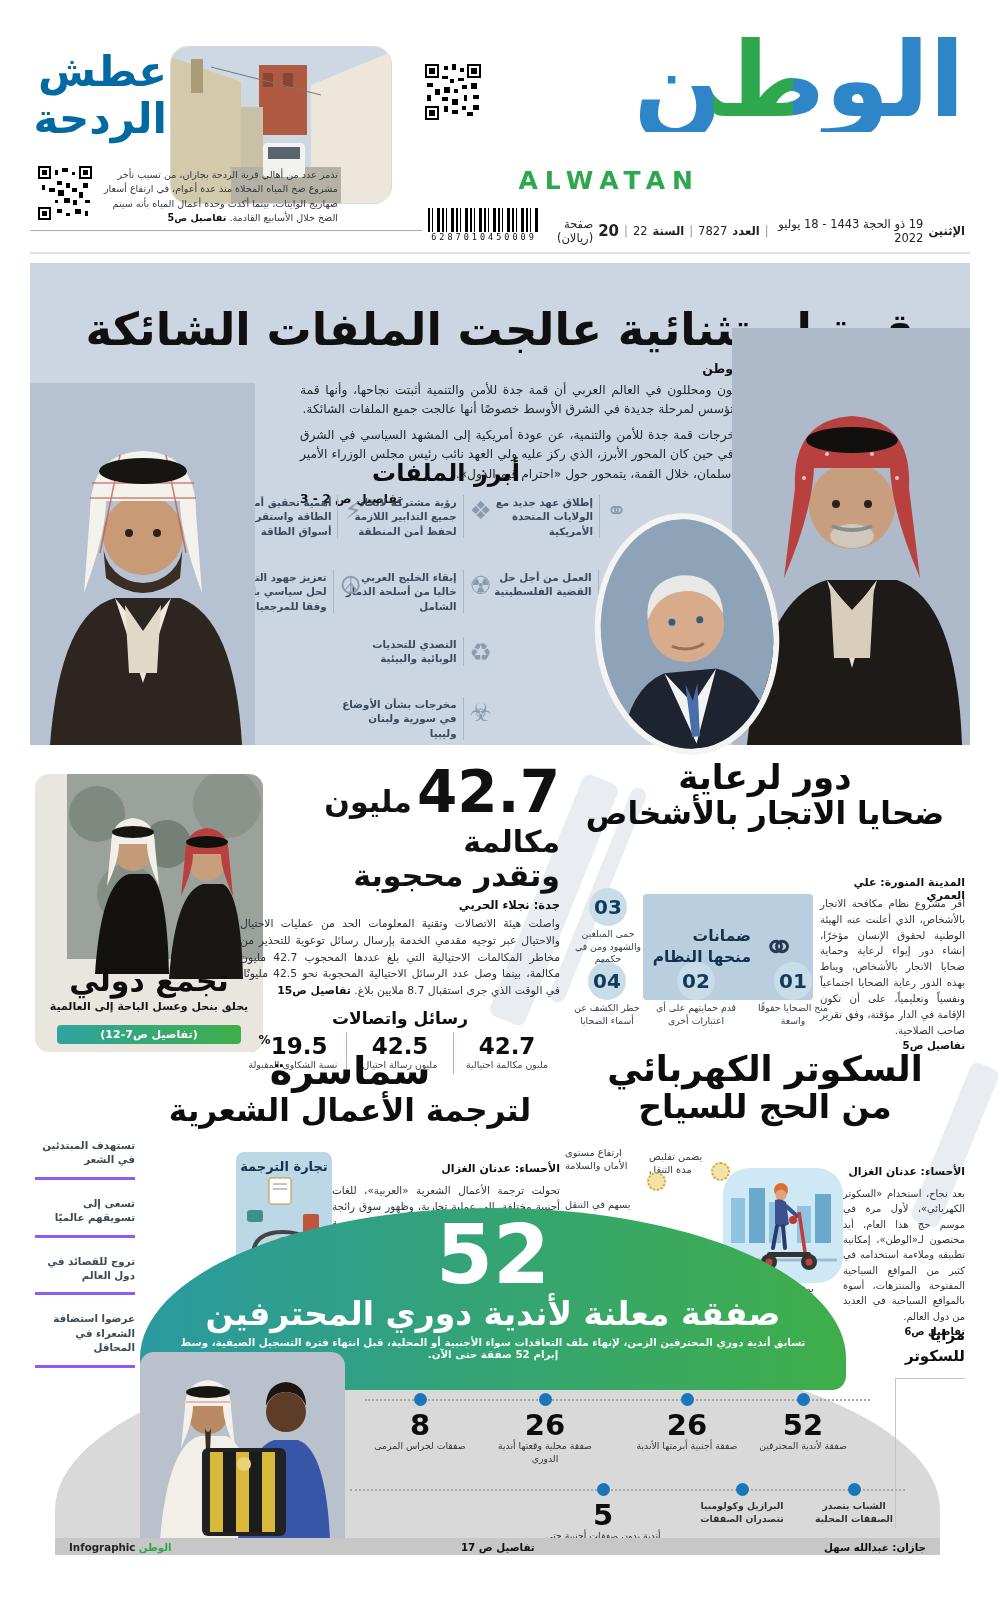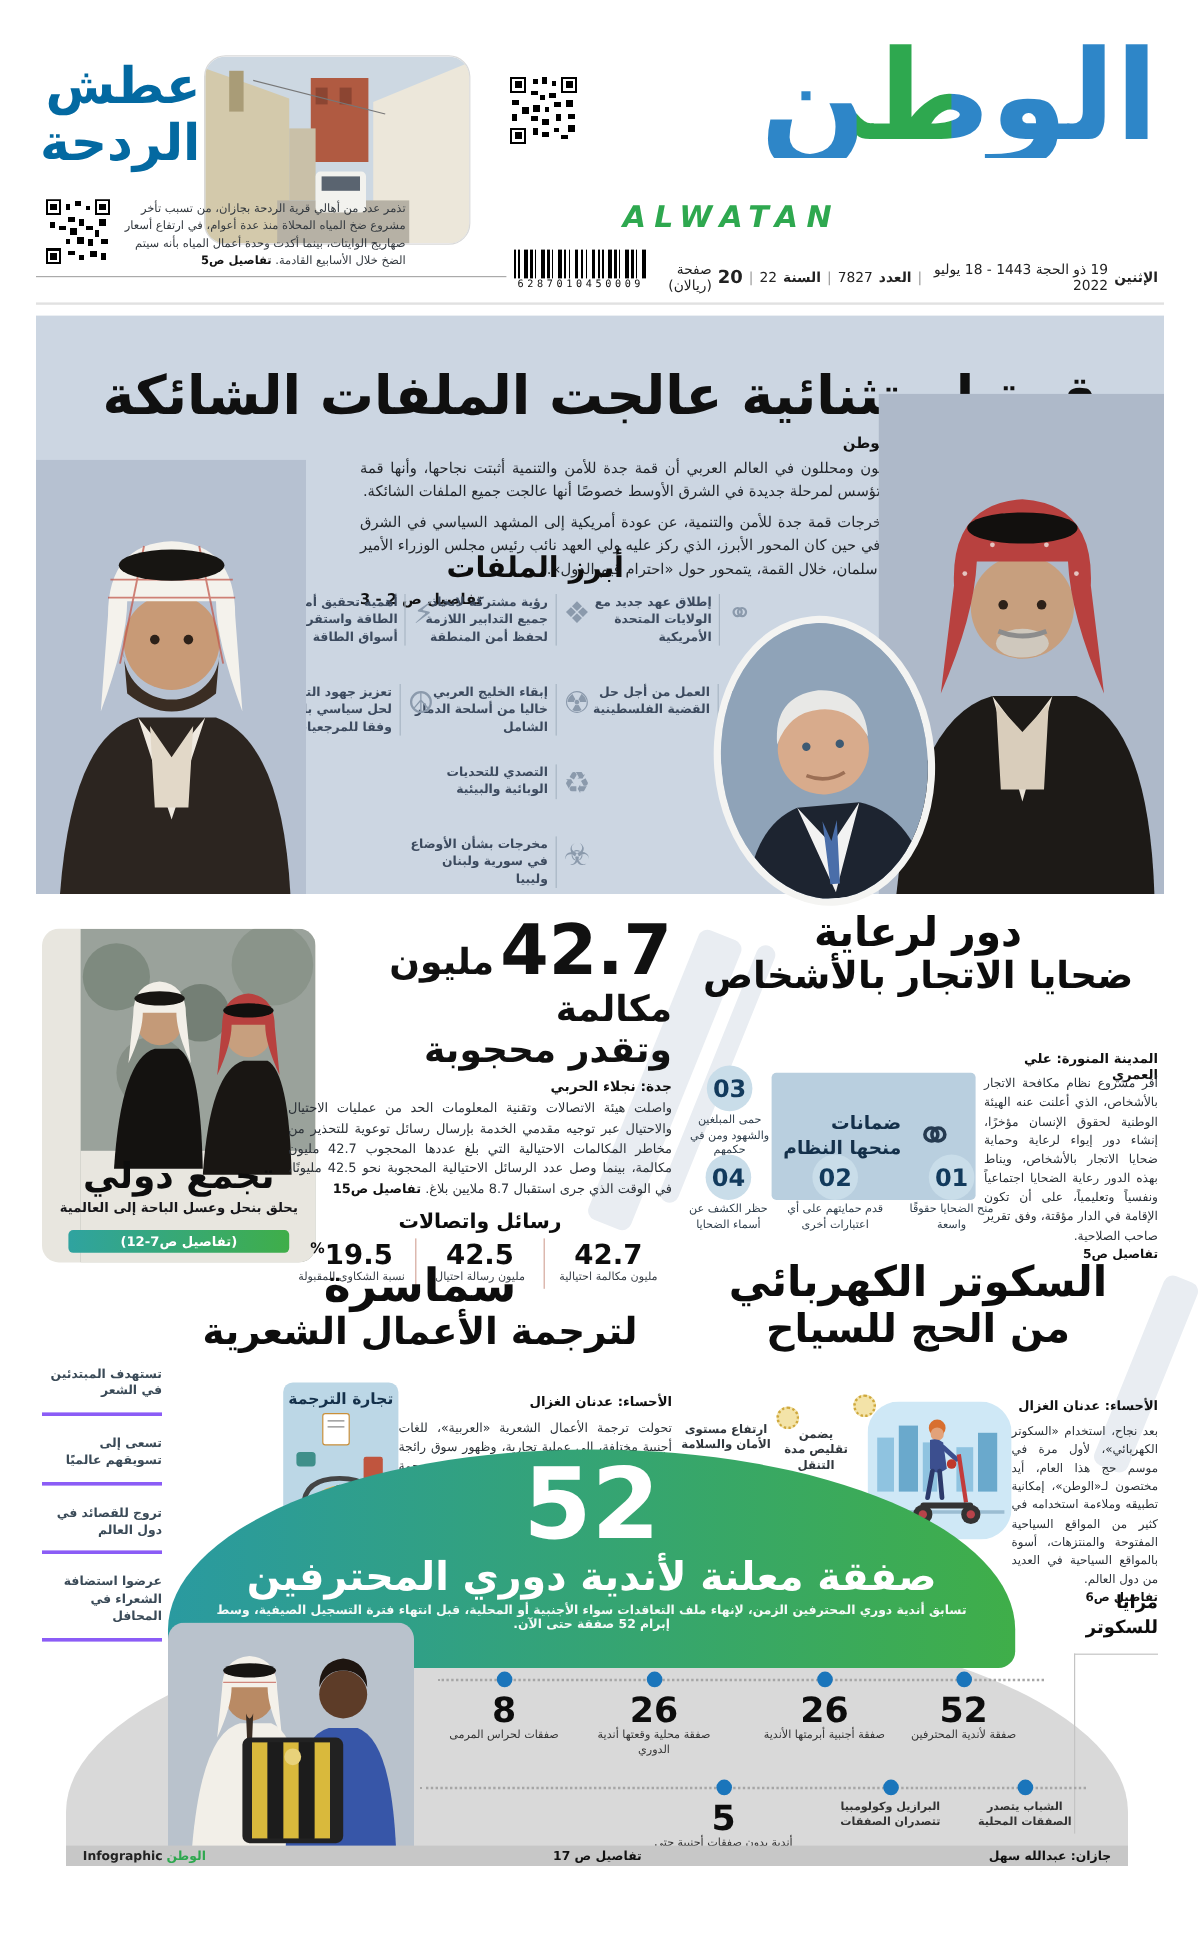--- a/index.html
+++ b/index.html
@@ -60,21 +60,21 @@
   .gbox-title{font-size:15.5px;font-weight:bold;color:#14304a;text-align:right;line-height:1.35;}
   .gnum{display:flex;width:38px;height:38px;border-radius:50%;background:#c9dde9;color:#123a5c;
     font-size:20px;font-weight:bold;align-items:center;justify-content:center;margin:0 auto;}
   .glbl{font-size:9.3px;color:#32404d;text-align:center;line-height:1.35;margin-top:2px;}
   .wmark{background:#e9edf2;transform:rotate(22deg);border-radius:8px;z-index:0;}
   
   .side-point{font-size:10.3px;font-weight:bold;color:#3a4a57;text-align:right;line-height:1.4;
     border-bottom:3px solid #8b5cf6;padding-bottom:10px;margin-bottom:16px;}
   .trans-card{background:#bcd7e6;border-radius:8px;overflow:hidden;text-align:center;}
   .trans-card-title{font-size:13px;font-weight:bold;color:#14304a;padding-top:7px;}
-  .callout-txt{font-size:9.8px;font-weight:bold;color:#31373d;text-align:center;line-height:1.35;margin-top:39px;}
+  .callout-txt{font-size:9.8px;font-weight:normal;color:#31373d;text-align:left;line-height:1.35;}
   .callout-dot{width:15px;height:15px;border-radius:50%;background:#f3e3a8;border:2px dotted #cfa83c;}
   .benefits{font-size:15px;font-weight:bold;color:#0d0d0d;text-align:right;line-height:1.4;}
   
   .gray-dome{background:#d9d9d9;border-radius:440px 440px 0 0 / 165px 165px 0 0;z-index:1;}
   .green-dome{background:linear-gradient(to left,#3fae49,#2a9aa0);z-index:2;
     border-radius:352px 352px 14px 14px / 150px 150px 14px 14px;text-align:center;color:#fff;}
   .deal-num{font-size:82px;font-weight:bold;line-height:1;}
   .deal-headline{font-size:33px;font-weight:bold;line-height:1.1;}
   .deal-sub{font-size:10.3px;font-weight:bold;opacity:.95;}
   .tl-line{border-top:2px dotted #a6a6a6;z-index:3;}
@@ -87,21 +87,21 @@
   .brand-en{color:#222;font-weight:bold;direction:ltr;}
   .brand-ar{color:#2ea84f;font-weight:bold;}
   .vline{background:#c4c4c4;z-index:3;}
 </style>
 </head>
 <body>
 
 <div class="abs" style="right:35px;top:28px;">
   <div class="logo-ar">الوطن</div>
 </div>
-<div class="abs logo-latin" style="right:300px;top:166px;font-style:italic;">ALWATAN</div>
+<div class="abs logo-latin" style="right:300px;top:166px;">ALWATAN</div>
 
 <div class="abs" style="left:425px;top:64px;width:56px;height:56px;">
   <svg viewBox="0 0 29 29" width="56" height="56" shape-rendering="crispEdges">
     <rect width="29" height="29" fill="#fff"></rect>
     <g fill="#000">
       <rect x="0" y="0" width="7" height="7"></rect>
         <rect x="22" y="0" width="7" height="7"></rect>
         <rect x="0" y="22" width="7" height="7"></rect>
       <rect x="10" y="1" width="2" height="2"></rect>
         <rect x="14" y="0" width="2" height="3"></rect>

